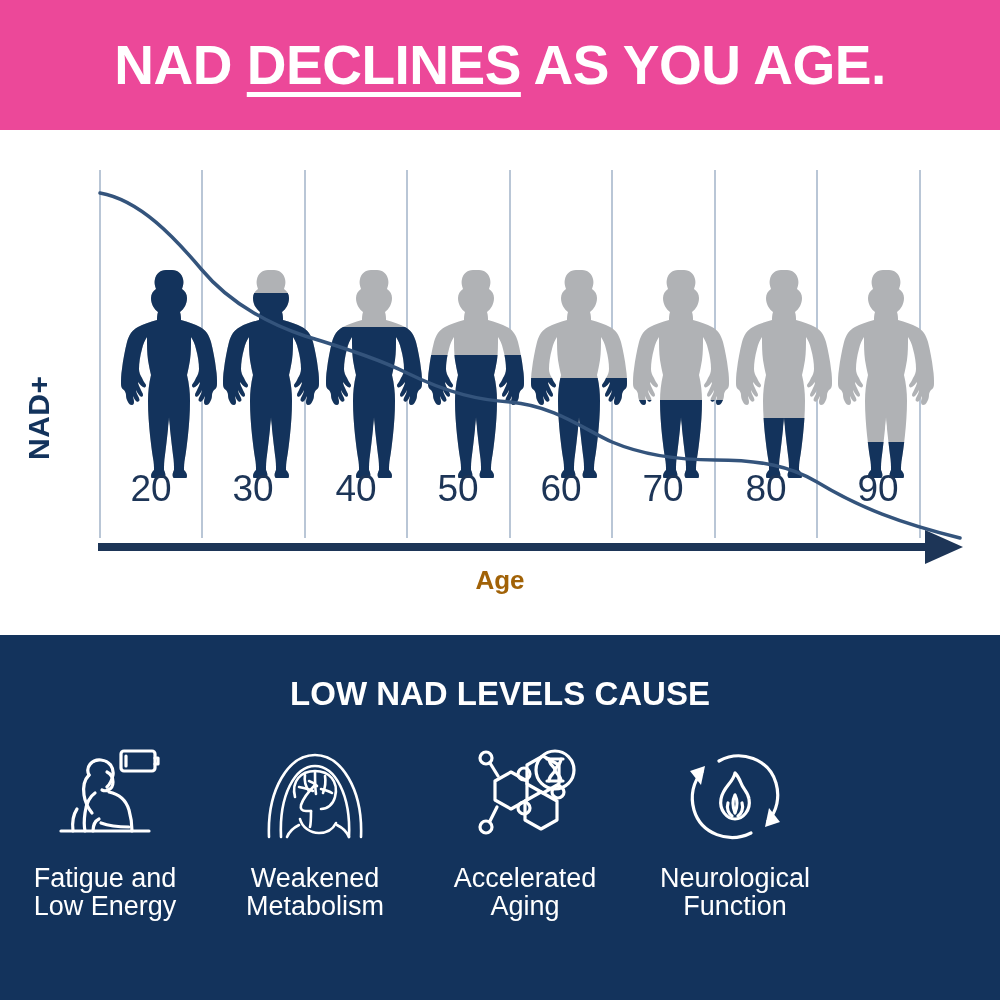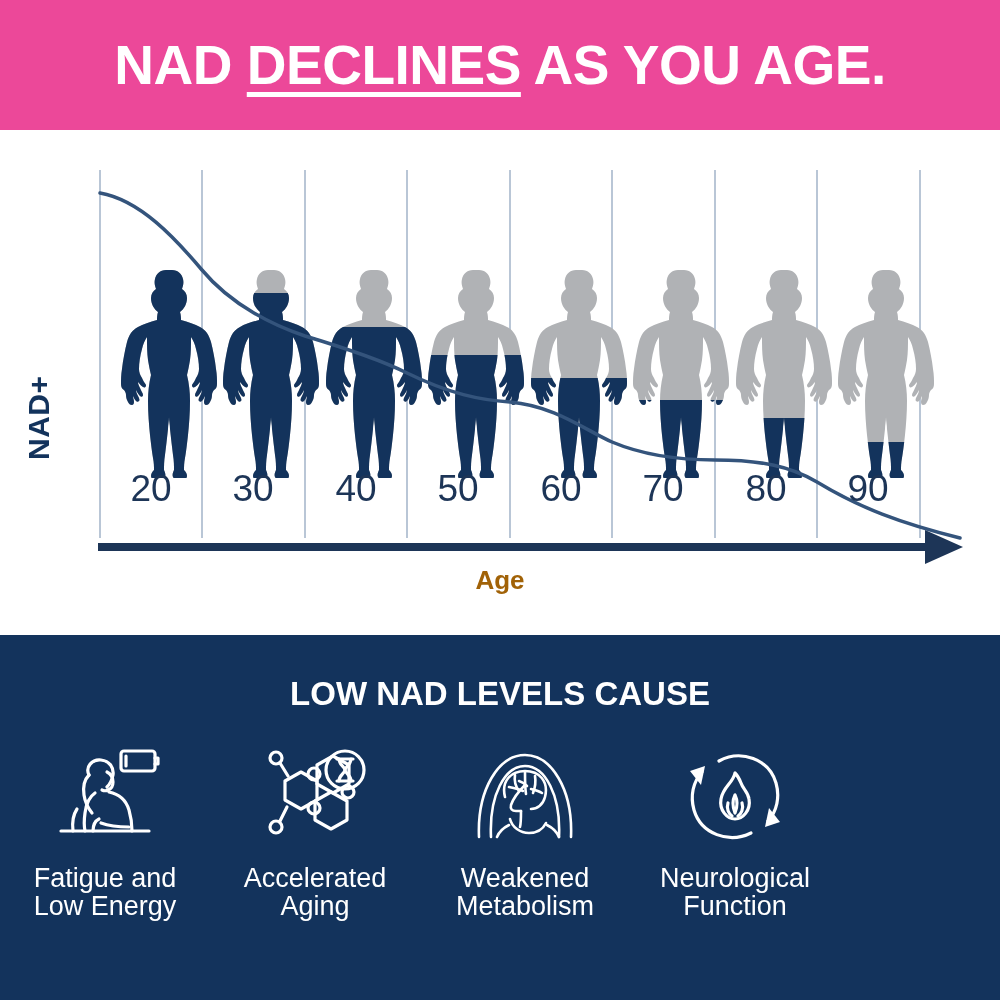--- a/index.html
+++ b/index.html
@@ -222,21 +222,21 @@
       </g>
     </svg>
 
     <div class="age-tick" style="left:100px;  top:338px;">20</div>
     <div class="age-tick" style="left:202px;  top:338px;">30</div>
     <div class="age-tick" style="left:305px;  top:338px;">40</div>
     <div class="age-tick" style="left:407px;  top:338px;">50</div>
     <div class="age-tick" style="left:510px;  top:338px;">60</div>
     <div class="age-tick" style="left:612px;  top:338px;">70</div>
     <div class="age-tick" style="left:715px;  top:338px;">80</div>
-    <div class="age-tick" style="left:817px;  top:338px;">90</div>
+    <div class="age-tick" style="left:817px;  top:338px;padding-left:10px;">90</div>
   </div>
 
   <div class="bottom-band">
     <div class="bottom-heading">LOW NAD LEVELS CAUSE</div>
 
     <div class="cards">
 
       <div class="card">
         <div class="card-icon">
           <svg width="112" height="100" viewBox="0 0 112 100" fill="none" stroke="#ffffff" stroke-width="3.2" stroke-linecap="round" stroke-linejoin="round">
@@ -256,20 +256,48 @@
             <path d="M28 64 c-4 6 -5 14 -4 22"></path>
 
             <path d="M60 47 c10 2 17 8 20 18 c2 7 3 14 3 21"></path>
 
             <path d="M52 78 c8 3 18 4 28 4"></path>
             <path d="M44 86 c0 -6 2 -10 6 -12"></path>
           </svg>
         </div>
         <div class="card-label">Fatigue and
 Low Energy</div>
+      </div>
+
+      <div class="card">
+        <div class="card-icon">
+          <svg width="112" height="100" viewBox="0 0 112 100" fill="none" stroke="#ffffff" stroke-width="2.6" stroke-linecap="round" stroke-linejoin="round">
+
+            <path d="M10 92 C8 44, 30 10, 56 10 C82 10, 104 44, 102 92"></path>
+            <path d="M22 92 C20 50, 36 21, 56 21 C76 21, 92 50, 90 92"></path>
+
+            <path d="M36 52 C32 36, 42 26, 56 26 C70 26, 80 36, 76 52 C74 60, 68 64, 62 64"></path>
+
+            <path d="M46 30 c-1 6 1 12 4 16"></path>
+            <path d="M56 27 c0 8 0 16 1 22"></path>
+            <path d="M66 31 c1 6 0 12 -2 17"></path>
+            <path d="M40 42 c5 1 10 2 14 4"></path>
+            <path d="M62 44 c4 1 8 2 11 4"></path>
+            <path d="M50 36 c3 1 6 3 8 5"></path>
+
+            <path d="M56 40 c-6 6 -12 14 -14 20 c-1 4 1 6 5 6 h5"></path>
+            <path d="M52 66 c0 6 0 12 -1 16"></path>
+            <path d="M41 74 c2 8 10 14 19 14 c8 0 14 -4 17 -10"></path>
+
+            <path d="M40 80 c-6 3 -10 7 -12 12"></path>
+            <path d="M78 80 c6 3 10 7 12 12"></path>
+          </svg>
+        </div>
+        <div class="card-label">Weakened
+Metabolism</div>
       </div>
 
       <div class="card">
         <div class="card-icon">
           <svg width="112" height="100" viewBox="0 0 112 100" fill="none" stroke="#ffffff" stroke-width="3.2" stroke-linecap="round" stroke-linejoin="round">
 
             <polygon points="26,36 42,27 58,36 58,55 42,64 26,55"></polygon>
 
             <polygon points="58,20 74,11 90,20 90,39 74,48 58,39"></polygon>
 
@@ -284,48 +312,20 @@
             <circle cx="89" cy="47" r="6"></circle>
 
             <circle cx="86" cy="25" r="19"></circle>
             <path d="M78 14 h16 M78 36 h16"></path>
             <path d="M80 14 c0 6 6 8 6 11 c0 3 -6 5 -6 11"></path>
             <path d="M92 14 c0 6 -6 8 -6 11 c0 3 6 5 6 11"></path>
           </svg>
         </div>
         <div class="card-label">Accelerated
 Aging</div>
-      </div>
-
-      <div class="card">
-        <div class="card-icon">
-          <svg width="112" height="100" viewBox="0 0 112 100" fill="none" stroke="#ffffff" stroke-width="2.6" stroke-linecap="round" stroke-linejoin="round">
-
-            <path d="M10 92 C8 44, 30 10, 56 10 C82 10, 104 44, 102 92"></path>
-            <path d="M22 92 C20 50, 36 21, 56 21 C76 21, 92 50, 90 92"></path>
-
-            <path d="M36 52 C32 36, 42 26, 56 26 C70 26, 80 36, 76 52 C74 60, 68 64, 62 64"></path>
-
-            <path d="M46 30 c-1 6 1 12 4 16"></path>
-            <path d="M56 27 c0 8 0 16 1 22"></path>
-            <path d="M66 31 c1 6 0 12 -2 17"></path>
-            <path d="M40 42 c5 1 10 2 14 4"></path>
-            <path d="M62 44 c4 1 8 2 11 4"></path>
-            <path d="M50 36 c3 1 6 3 8 5"></path>
-
-            <path d="M56 40 c-6 6 -12 14 -14 20 c-1 4 1 6 5 6 h5"></path>
-            <path d="M52 66 c0 6 0 12 -1 16"></path>
-            <path d="M41 74 c2 8 10 14 19 14 c8 0 14 -4 17 -10"></path>
-
-            <path d="M40 80 c-6 3 -10 7 -12 12"></path>
-            <path d="M78 80 c6 3 10 7 12 12"></path>
-          </svg>
-        </div>
-        <div class="card-label">Weakened
-Metabolism</div>
       </div>
 
       <div class="card">
         <div class="card-icon">
           <svg width="112" height="100" viewBox="0 0 112 100" fill="none" stroke="#ffffff" stroke-width="3.2" stroke-linecap="round" stroke-linejoin="round">
 
             <path d="M40 16 C62 4, 90 14, 97 38 C101 52, 98 66, 89 76"></path>
             <polygon points="90,63 101,77 86,82" fill="#ffffff" stroke="none"></polygon>
 
             <path d="M72 88 C50 99, 22 89, 15 65 C11 51, 14 37, 23 27"></path>

